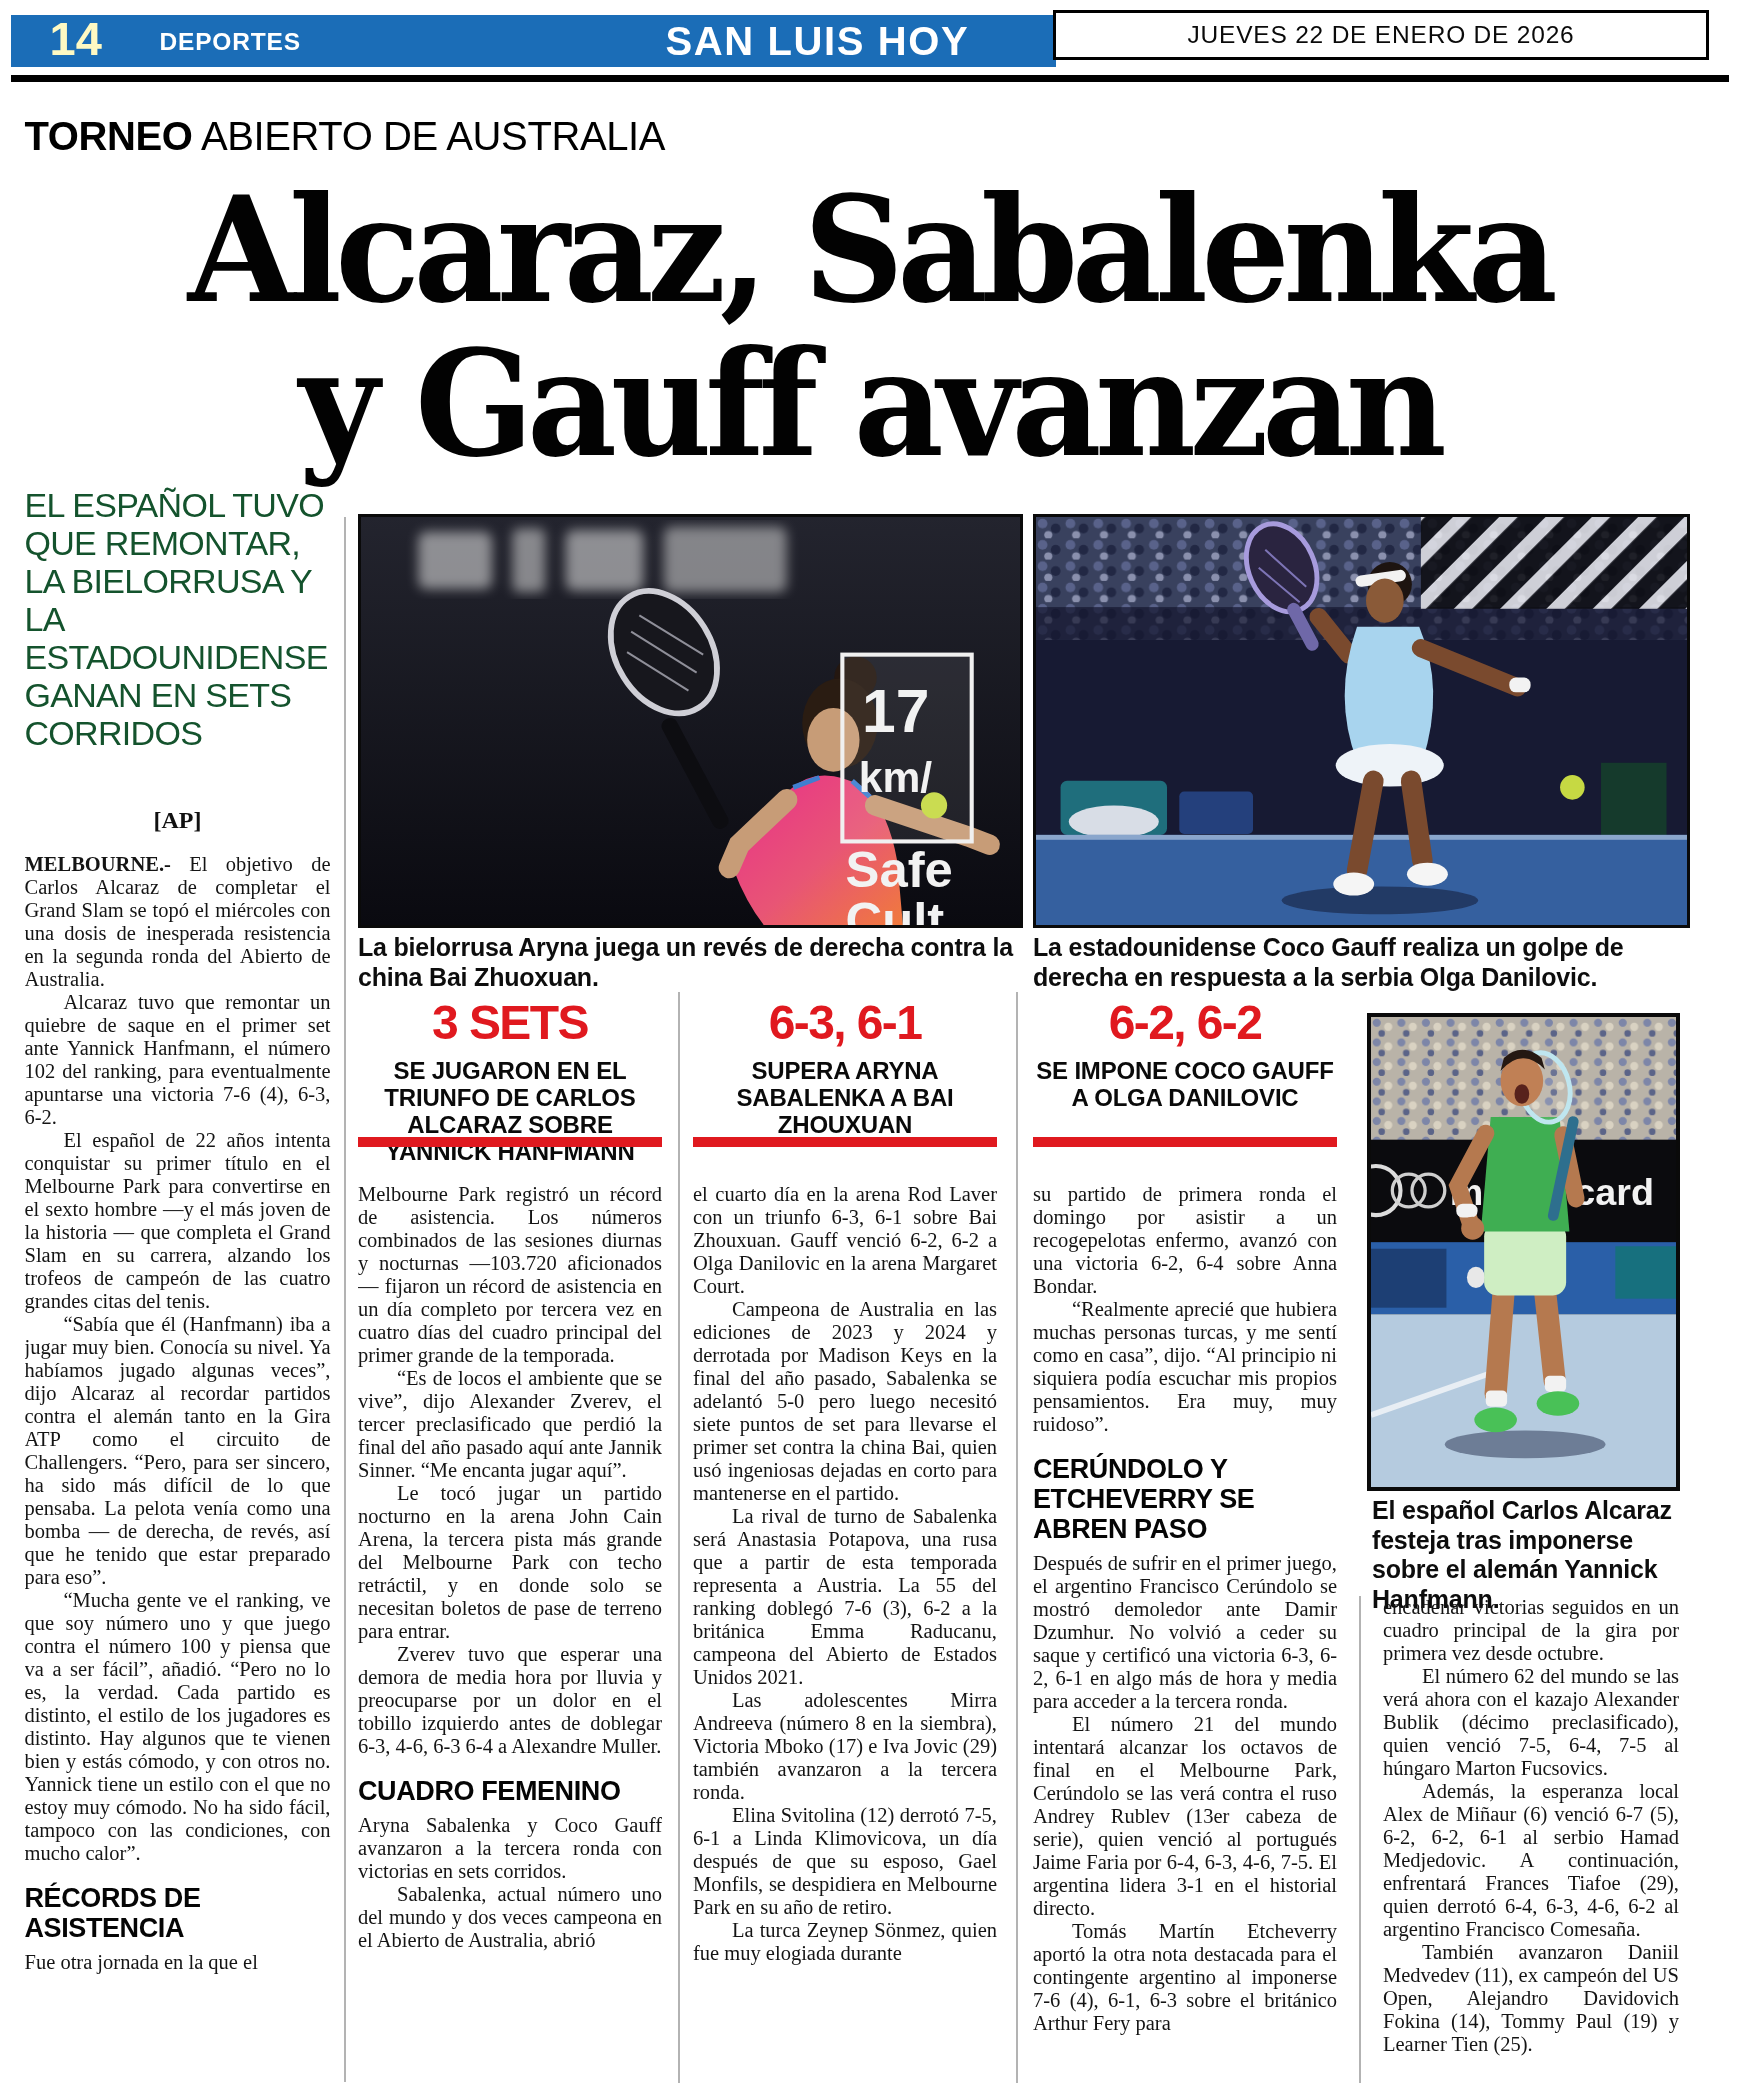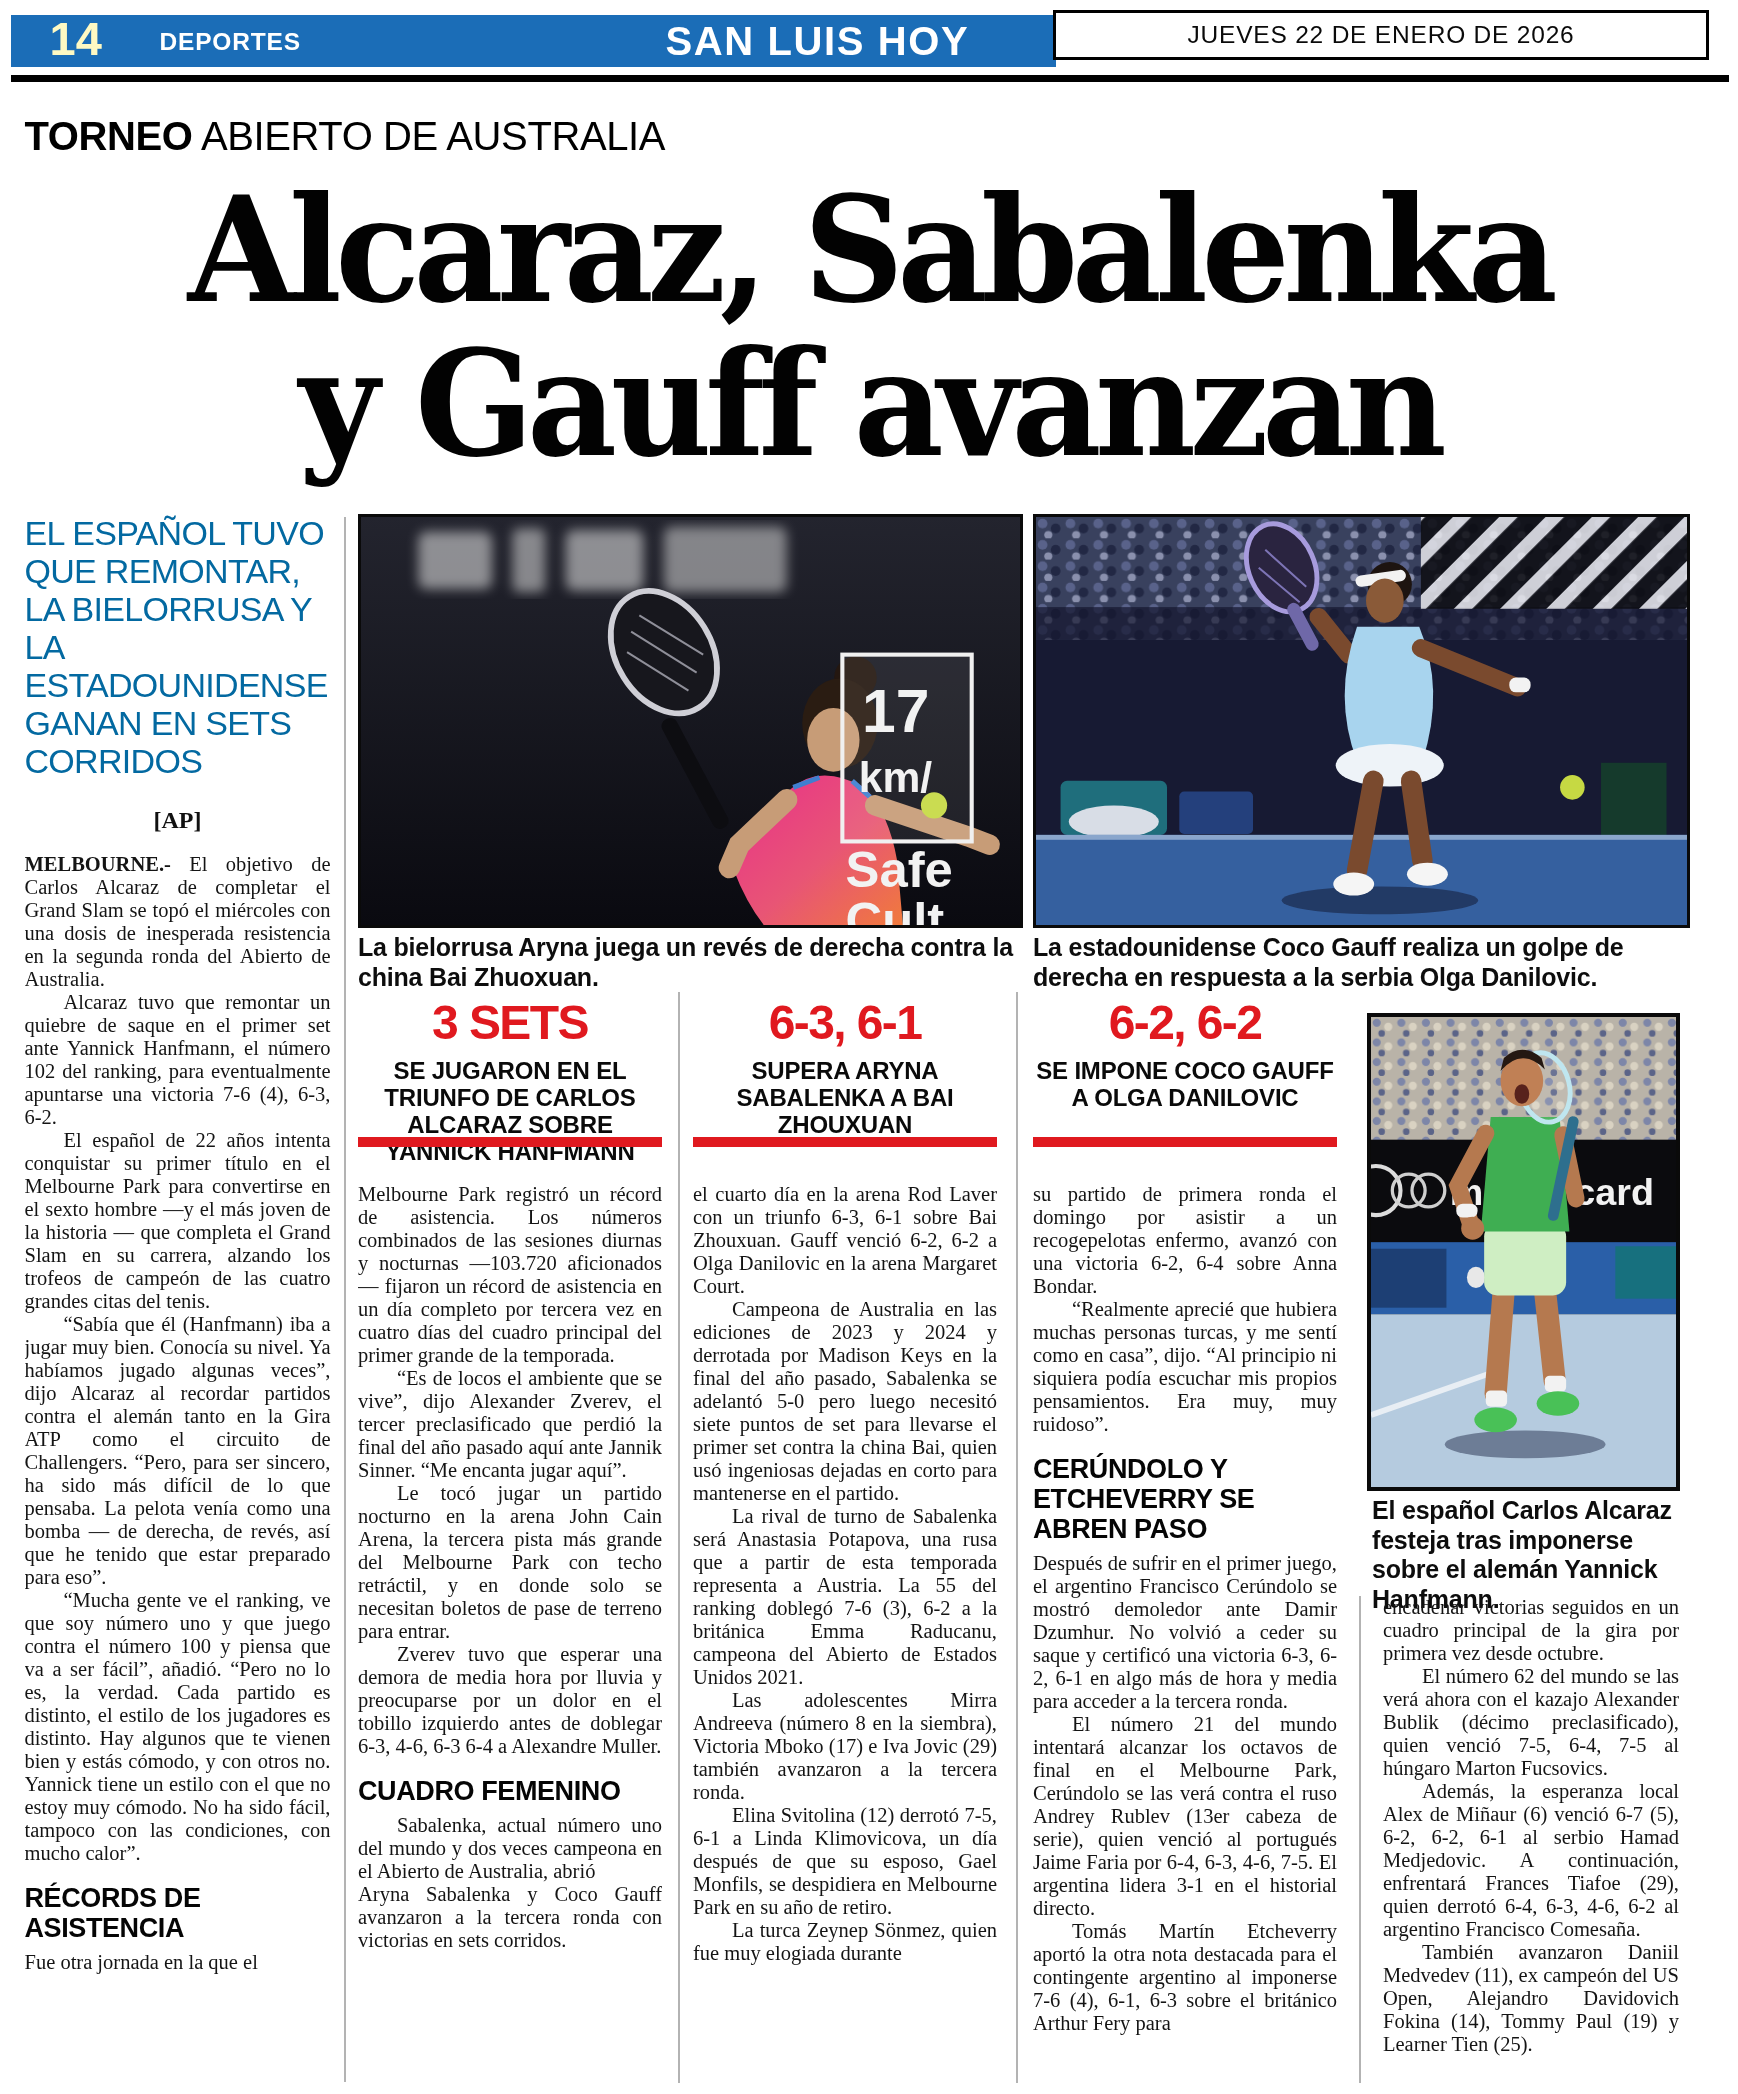--- a/index.html
+++ b/index.html
@@ -23,22 +23,22 @@
   .kicker{position:absolute;left:24.5px;top:113px;font-family:"Liberation Sans",sans-serif;
           font-size:40px;line-height:46px;color:#000;letter-spacing:-0.4px;white-space:nowrap;}
   .kicker .kb{font-weight:700;}
   .kicker .kr{font-weight:400;}
   .headline{position:absolute;left:0;width:1739px;text-align:center;font-family:"DejaVu Serif",serif;
             font-weight:700;font-size:139px;line-height:146px;letter-spacing:-6.5px;color:#020202;
             transform:scaleY(1.05);transform-origin:center top;white-space:nowrap;}
   .hl1{top:173px;} .hl2{top:327px;}
 
   
-  .deck{position:absolute;left:24.5px;top:514px;width:306px;font-family:"Liberation Sans",sans-serif;
-        font-size:34px;line-height:38px;color:#0369a1;letter-spacing:-0.7px;}
+  .deck{position:absolute;left:24.5px;top:486px;width:306px;font-family:"Liberation Sans",sans-serif;
+        font-size:34px;line-height:38px;color:#14532d;letter-spacing:-0.7px;}
   .ap{position:absolute;left:24.5px;top:807px;width:306px;text-align:center;font-weight:700;font-size:24px;}
 
   
   .photo{position:absolute;border:3.3px solid #0a0a0a;box-sizing:border-box;background:#101018;overflow:hidden;}
   .photo1{left:358px;top:514px;width:665px;height:414px;}
   .photo2{left:1033px;top:514px;width:657px;height:414px;}
   .photo3{left:1367px;top:1013px;width:313px;height:478px;border-width:4.1px;}
   .photo svg{display:block;width:100%;height:100%;}
   .caption{position:absolute;font-family:"Liberation Sans",sans-serif;font-weight:700;
            font-size:25px;line-height:29.5px;color:#0d0d0d;letter-spacing:-0.2px;}
@@ -279,22 +279,22 @@
       <p class="bodyp">“Mucha gente ve el ranking, ve que soy número uno y que juego contra el número 100 y piensa que va a ser fácil”, añadió. “Pero no lo es, la verdad. Cada partido es distinto, el estilo de los jugadores es distinto. Hay algunos que te vienen bien y estás cómodo, y con otros no. Yannick tiene un estilo con el que no estoy muy cómodo. No ha sido fácil, tampoco con las condiciones, con mucho calor”.</p>
       <h3 class="subhead">RÉCORDS DE ASISTENCIA</h3>
       <p class="bodyp ni">Fue otra jornada en la que el</p>
     </div>
   <div class="col col2">
       <p class="bodyp ni">Melbourne Park registró un récord de asistencia. Los números combinados de las sesiones diurnas y nocturnas —103.720 aficionados— fijaron un récord de asistencia en un día completo por tercera vez en cuatro días del cuadro principal del primer grande de la temporada.</p>
       <p class="bodyp">“Es de locos el ambiente que se vive”, dijo Alexander Zverev, el tercer preclasificado que perdió la final del año pasado aquí ante Jannik Sinner. “Me encanta jugar aquí”.</p>
       <p class="bodyp">Le tocó jugar un partido nocturno en la arena John Cain Arena, la tercera pista más grande del Melbourne Park con techo retráctil, y en donde solo se necesitan boletos de pase de terreno para entrar.</p>
       <p class="bodyp">Zverev tuvo que esperar una demora de media hora por lluvia y preocuparse por un dolor en el tobillo izquierdo antes de doblegar 6-3, 4-6, 6-3 6-4 a Alexandre Muller.</p>
       <h3 class="subhead">CUADRO FEMENINO</h3>
+      <p class="bodyp ni">Aryna Sabalenka y Coco Gauff avanzaron a la tercera ronda con victorias en sets corridos.</p>
       <p class="bodyp">Sabalenka, actual número uno del mundo y dos veces campeona en el Abierto de Australia, abrió</p>
-      <p class="bodyp ni">Aryna Sabalenka y Coco Gauff avanzaron a la tercera ronda con victorias en sets corridos.</p>
     </div>
   <div class="col col3">
       <p class="bodyp ni">el cuarto día en la arena Rod Laver con un triunfo 6-3, 6-1 sobre Bai Zhouxuan. Gauff venció 6-2, 6-2 a Olga Danilovic en la arena Margaret Court.</p>
       <p class="bodyp">Campeona de Australia en las ediciones de 2023 y 2024 y derrotada por Madison Keys en la final del año pasado, Sabalenka se adelantó 5-0 pero luego necesitó siete puntos de set para llevarse el primer set contra la china Bai, quien usó ingeniosas dejadas en corto para mantenerse en el partido.</p>
       <p class="bodyp">La rival de turno de Sabalenka será Anastasia Potapova, una rusa que a partir de esta temporada representa a Austria. La 55 del ranking doblegó 7-6 (3), 6-2 a la británica Emma Raducanu, campeona del Abierto de Estados Unidos 2021.</p>
       <p class="bodyp">Las adolescentes Mirra Andreeva (número 8 en la siembra), Victoria Mboko (17) e Iva Jovic (29) también avanzaron a la tercera ronda.</p>
       <p class="bodyp">Elina Svitolina (12) derrotó 7-5, 6-1 a Linda Klimovicova, un día después de que su esposo, Gael Monfils, se despidiera en Melbourne Park en su año de retiro.</p>
       <p class="bodyp">La turca Zeynep Sönmez, quien fue muy elogiada durante</p>
     </div>
   <div class="col col4">

